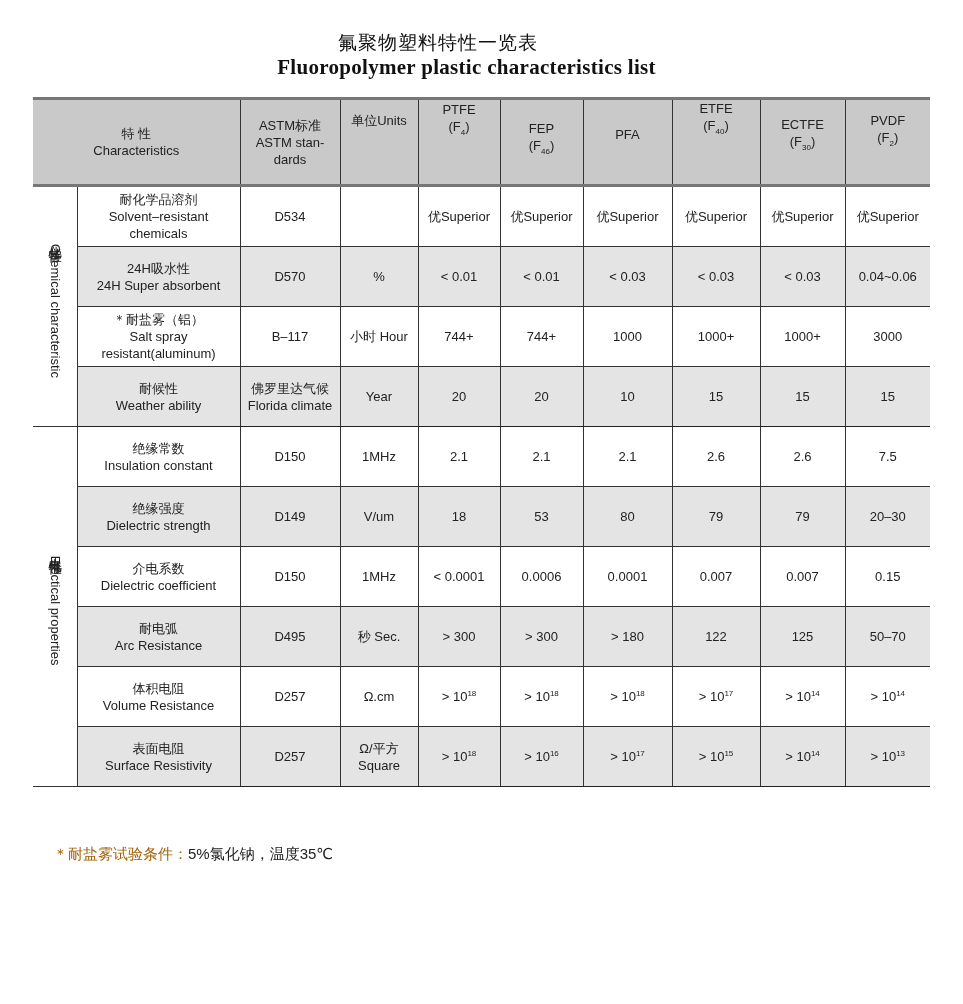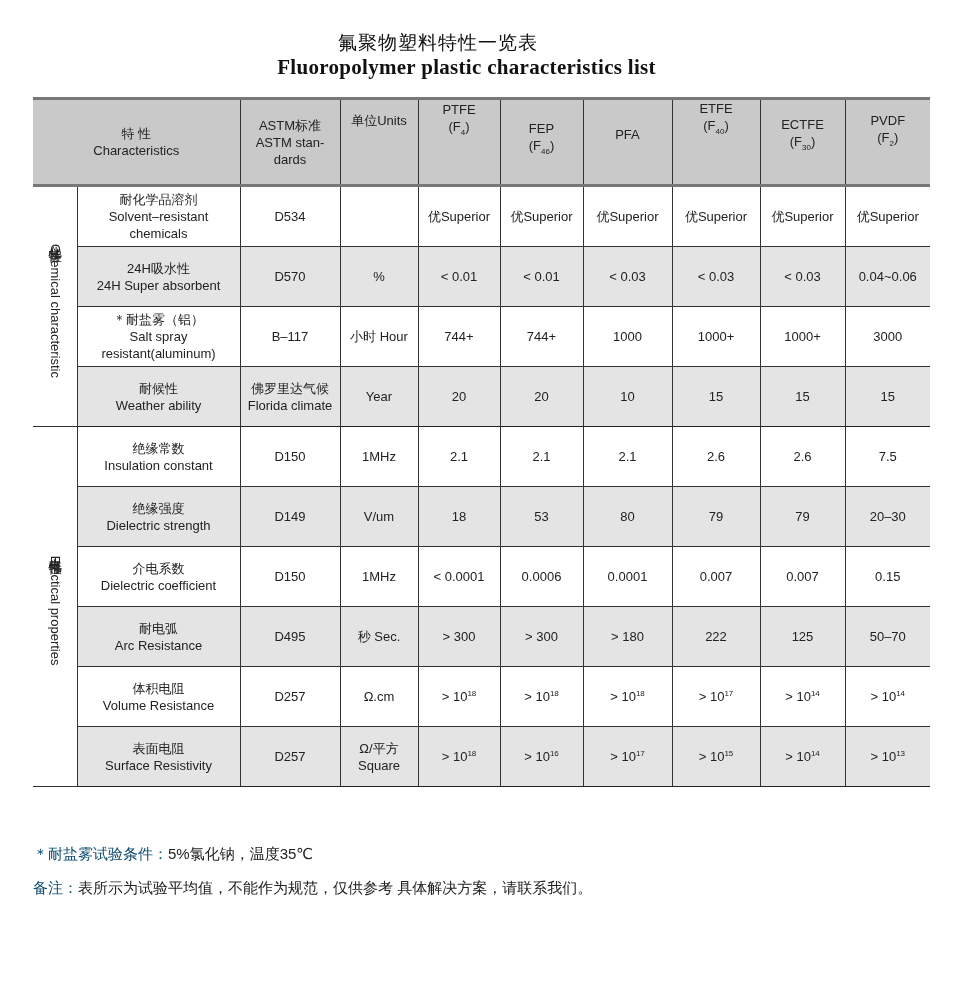--- a/index.html
+++ b/index.html
@@ -18,21 +18,21 @@
   table.spec tr.r td { height:59px; }
   table.spec tr.alt td.cell { background:#e4e4e4; }
   table.spec td.group { border-left:none; border-bottom:1px solid #333; background:#fff; padding:0; }
   table.spec td.lastc { border-right:none; }
   table.spec tbody tr.end td { border-bottom:1.5px solid #222; }
   .vlabel { writing-mode:vertical-rl; font-size:13px; line-height:16px; color:#222; margin:0 auto; white-space:nowrap; }
   .vlabel .cn { text-orientation:upright; letter-spacing:1px; }
   sub, sup { font-size:8px; line-height:0; }
   .notes { position:absolute; left:33px; top:843px; font-size:15px; color:#222; }
   .notes div { height:34px; line-height:22px; }
-  .green { color:#0c4a6e; }
+  .green { color:#a16207;margin-left:20px; }
 </style>
 </head>
 <body>
 
 <div class="title-cn">氟聚物塑料特性一览表</div>
 <div class="title-en">Fluoropolymer plastic characteristics list</div>
 
 <table class="spec">
   <colgroup>
     <col style="width:44px">
@@ -150,21 +150,21 @@
         <td class="cell"><span>0.007</span></td>
         <td class="cell lastc"><span>0.15</span></td>
       </tr>
       <tr class="r alt">
         <td class="cell"><span>耐电弧</span><br><span>Arc Resistance</span></td>
         <td class="cell"><span>D495</span></td>
         <td class="cell"><span>秒 Sec.</span></td>
         <td class="cell"><span>&gt; 300</span></td>
         <td class="cell"><span>&gt; 300</span></td>
         <td class="cell"><span>&gt; 180</span></td>
-        <td class="cell"><span>222</span></td>
+        <td class="cell"><span>122</span></td>
         <td class="cell"><span>125</span></td>
         <td class="cell lastc"><span>50–70</span></td>
       </tr>
       <tr class="r">
         <td class="cell"><span>体积电阻</span><br><span>Volume Resistance</span></td>
         <td class="cell"><span>D257</span></td>
         <td class="cell"><span>Ω.cm</span></td>
         <td class="cell"><span>&gt; 10</span><sup>18</sup></td>
         <td class="cell"><span>&gt; 10</span><sup>18</sup></td>
         <td class="cell"><span>&gt; 10</span><sup>18</sup></td>
@@ -181,14 +181,13 @@
         <td class="cell"><span>&gt; 10</span><sup>17</sup></td>
         <td class="cell"><span>&gt; 10</span><sup>15</sup></td>
         <td class="cell"><span>&gt; 10</span><sup>14</sup></td>
         <td class="cell lastc"><span>&gt; 10</span><sup>13</sup></td>
       </tr>
     </tbody>
 </table>
 
 <div class="notes">
   <div><span class="green">＊耐盐雾试验条件：</span><span>5%氯化钠，温度35℃</span></div>
-  <div><span class="green">备注：</span><span>表所示为试验平均值，不能作为规范，仅供参考 具体解决方案，请联系我们。</span></div>
 </div>
 
 </body></html>

